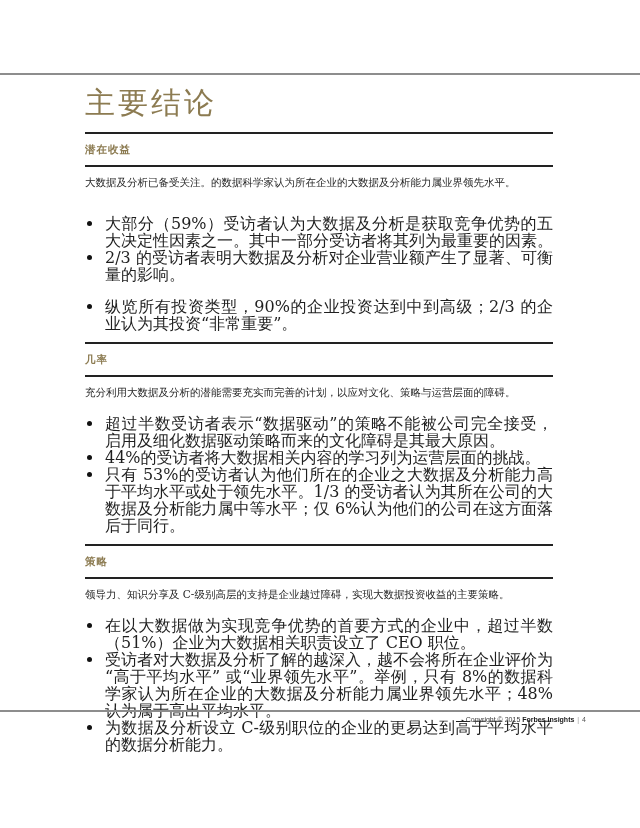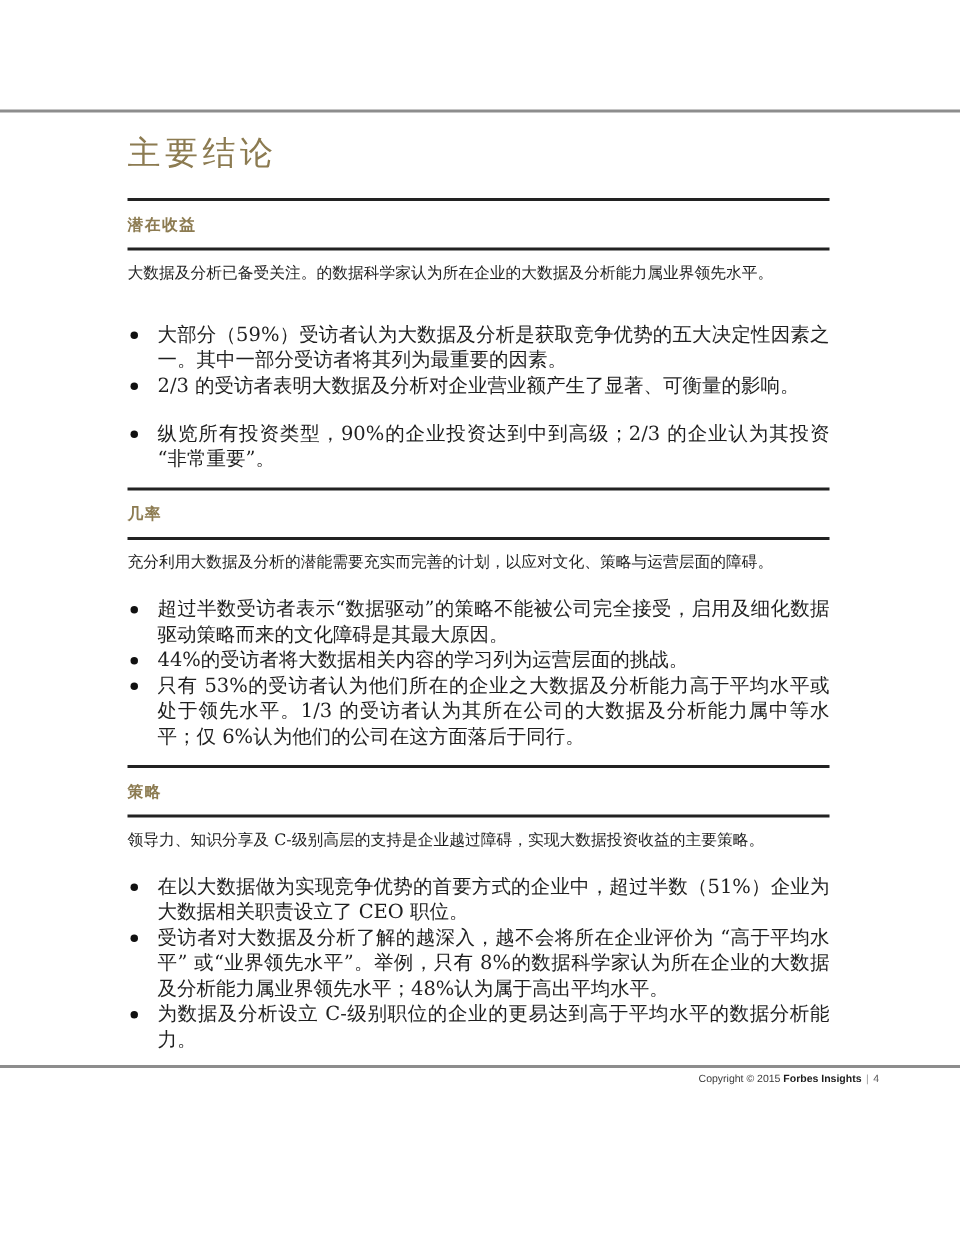--- a/index.html
+++ b/index.html
@@ -19,21 +19,21 @@
     height: 2px;
     background: #8d8d8d;
   }
   .content {
     position: absolute;
     top: 84px;
     left: 85px;
     width: 468px;
   }
   .doc-title {
-    font-size: 22px;
+    font-size: 30px;
     line-height: 38px;
     font-weight: 400;
     letter-spacing: 3px;
     color: #8c7b51;
     margin: 0 0 10px 0;
   }
   .sec { margin-bottom: 10px; }
   .sec-head {
     border-top: 2px solid #222222;
     border-bottom: 2px solid #222222;
@@ -70,21 +70,21 @@
     width: 5px;
     height: 5px;
     border-radius: 50%;
     background: #111111;
     margin: 6px 0 0 2px;
   }
   .btext {
     display: block;
     margin-left: 13px;
     width: 448px;
-    font-size: 13px;
+    font-size: 16px;
     line-height: 17px;
     text-align: justify;
     color: #1f1f1f;
   }
   .footer-rule {
     position: absolute;
     top: 710px; left: 0; right: 0;
     height: 2px;
     background: #8d8d8d;
   }

